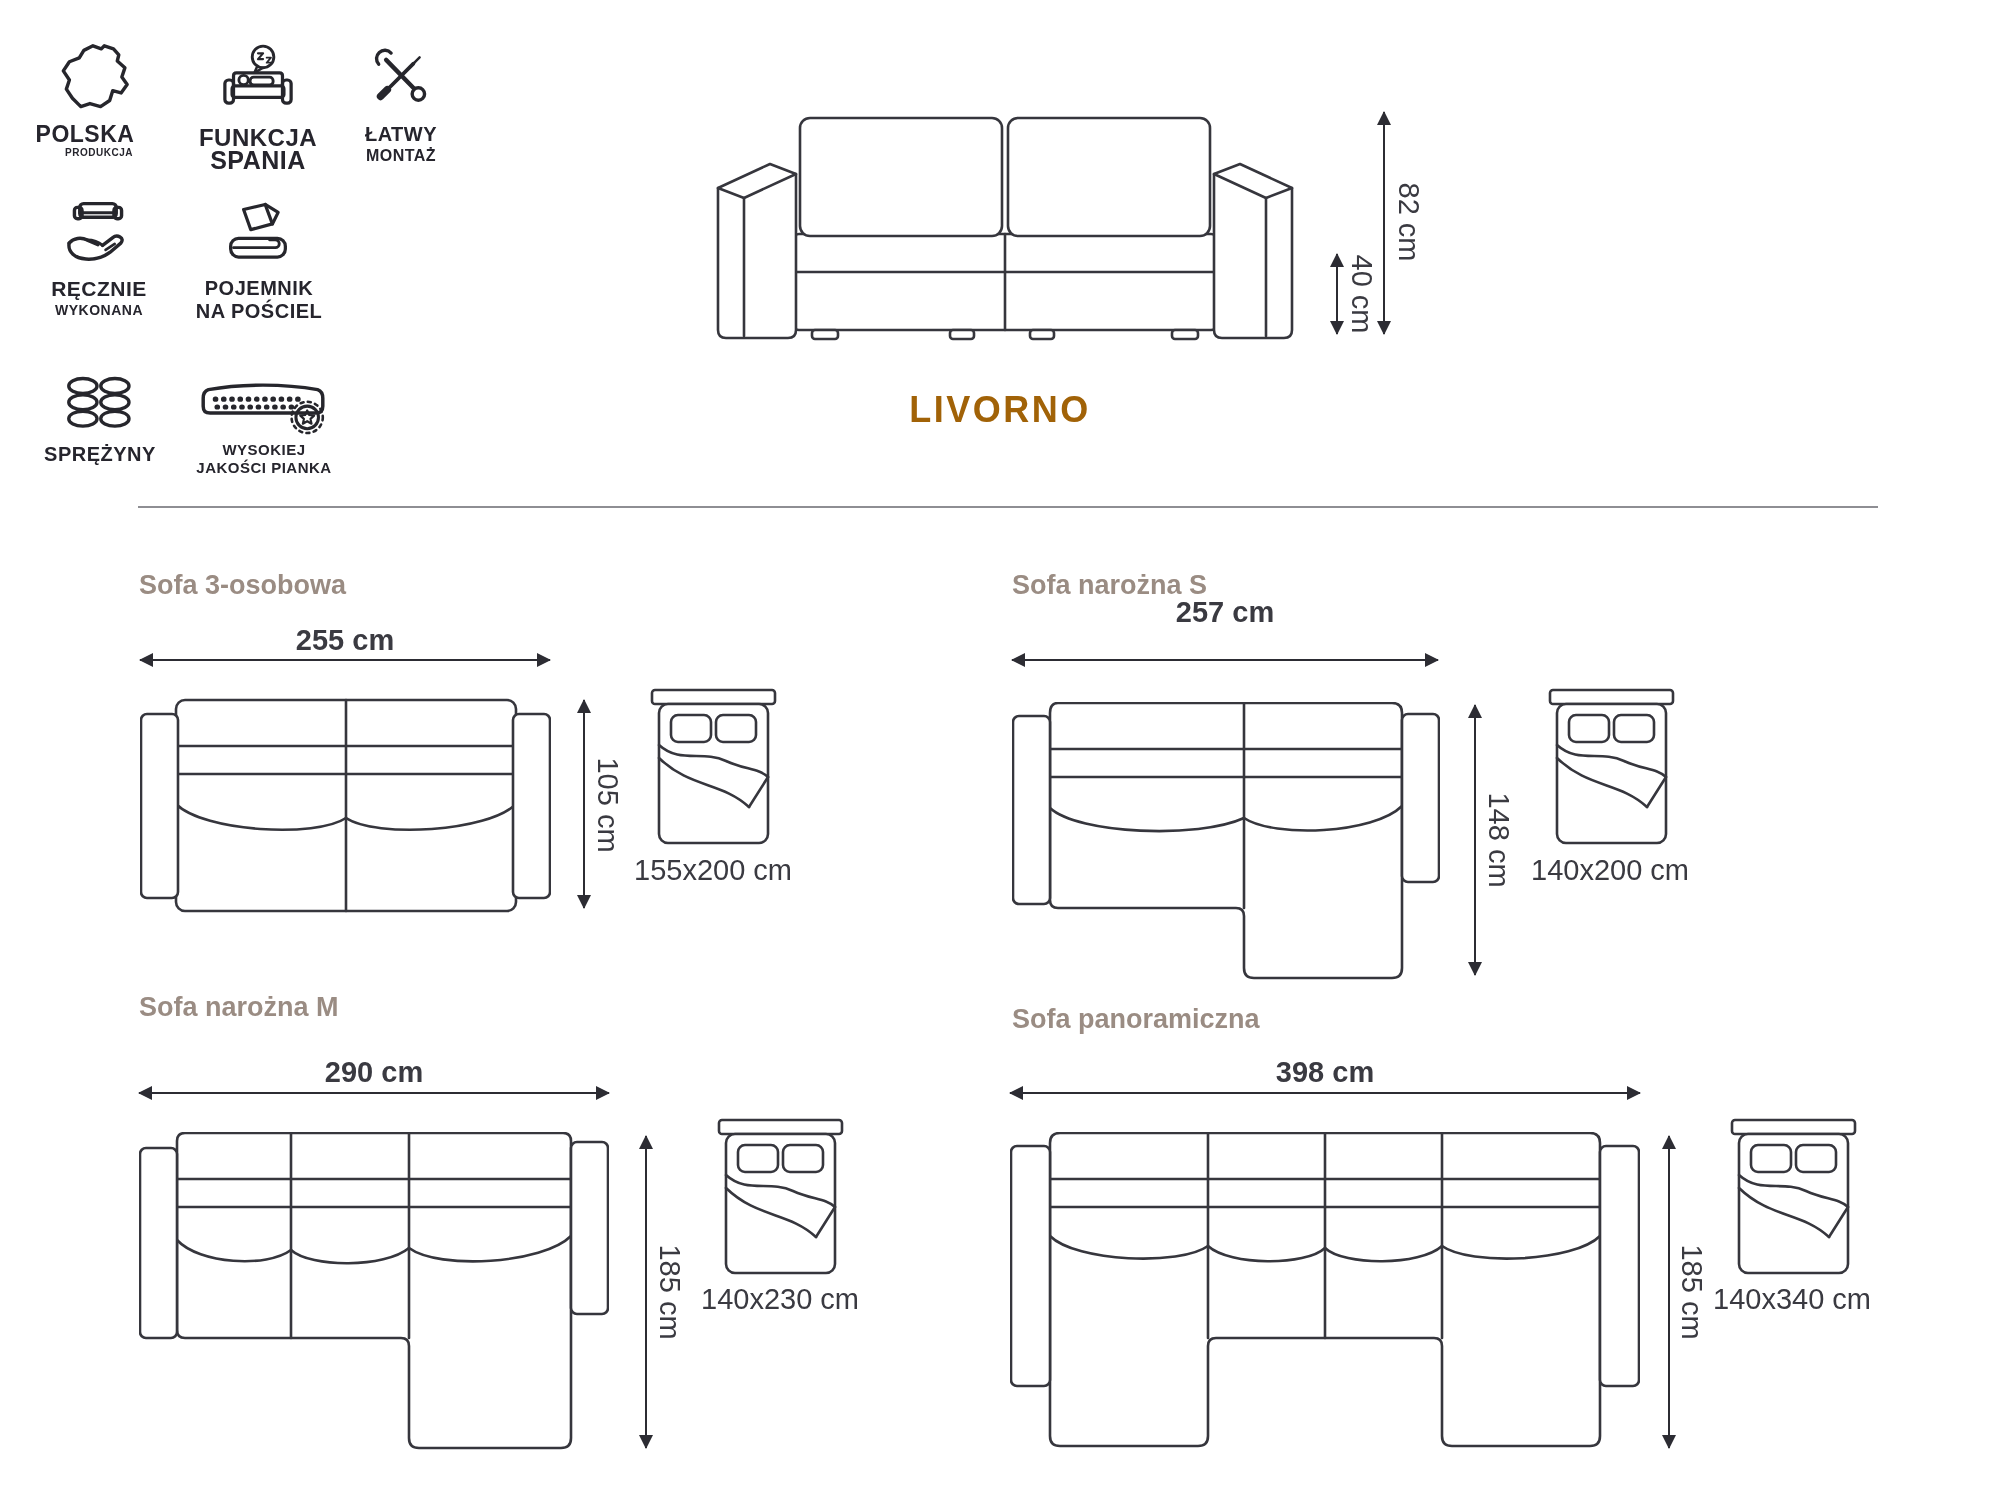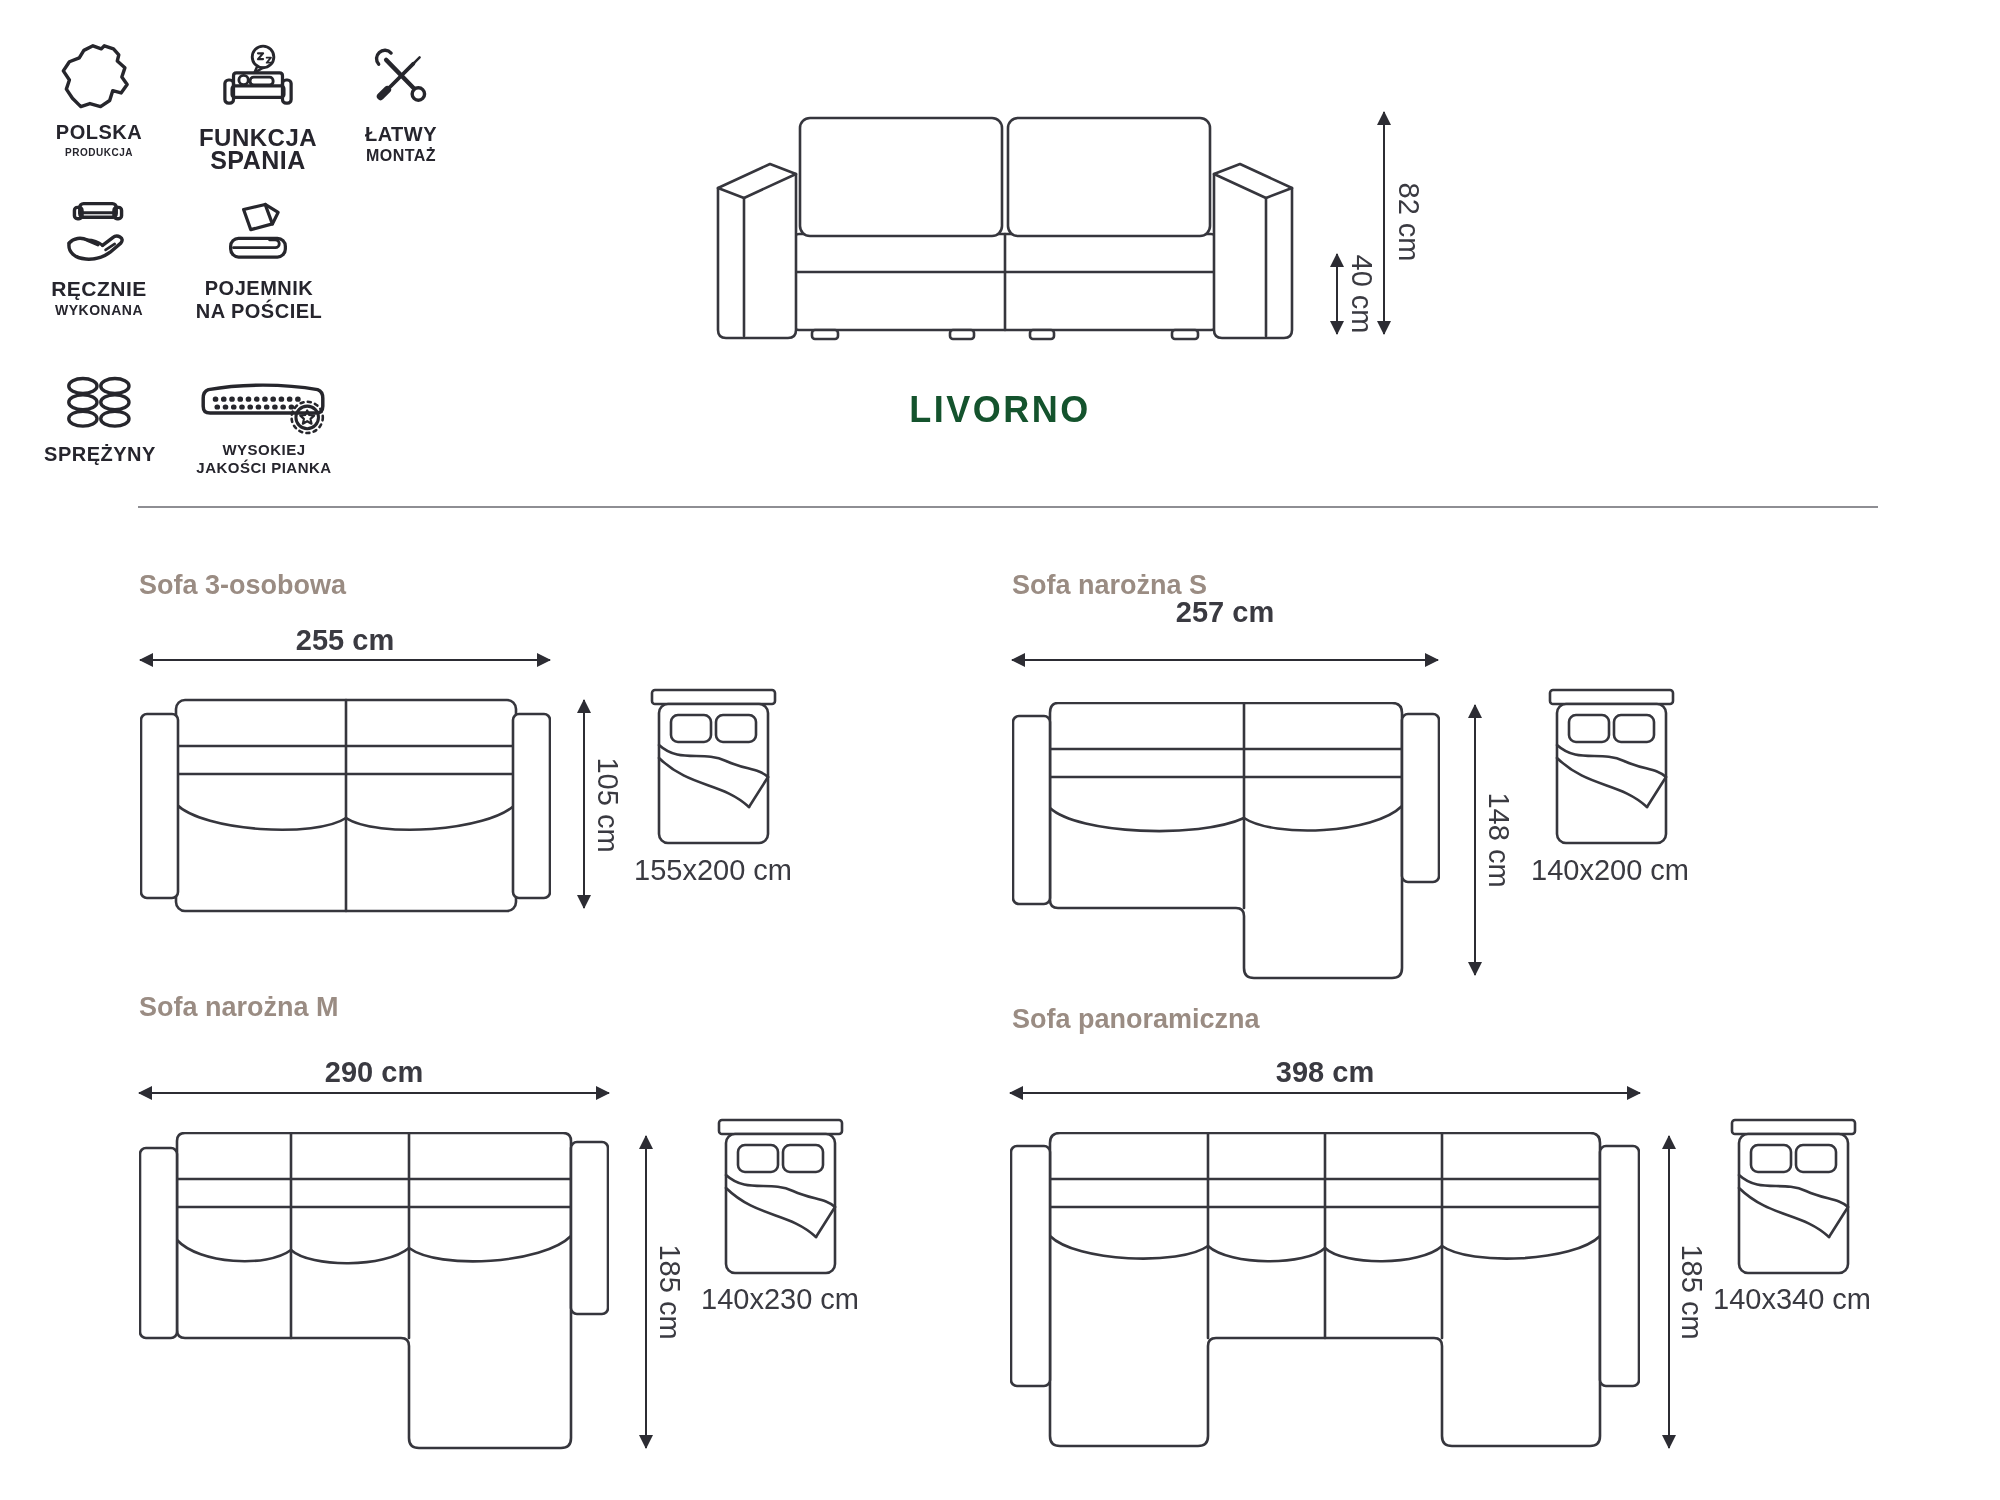--- a/index.html
+++ b/index.html
@@ -16,21 +16,21 @@
   .feat-big{position:absolute;transform:translateX(-50%);font-weight:700;letter-spacing:.5px;white-space:nowrap;}
   .feat-small{position:absolute;transform:translateX(-50%);font-weight:600;letter-spacing:.5px;white-space:nowrap;}
   .sectitle{position:absolute;font-size:27px;font-weight:700;color:#9a8c83;white-space:nowrap;}
   .dimlabel{position:absolute;font-size:29px;font-weight:700;color:#3a3a41;white-space:nowrap;
             transform:translate(-50%,-50%);}
   .vdimlabel{position:absolute;font-size:29px;font-weight:400;color:#3a3a41;white-space:nowrap;
             transform:translate(-50%,-50%) rotate(90deg);}
   .bedlabel{position:absolute;font-size:29px;font-weight:400;color:#3a3a41;white-space:nowrap;
             transform:translate(-50%,-50%);}
   .product-title{position:absolute;font-size:36px;font-weight:600;letter-spacing:2.5px;
-            transform:translate(-50%,-50%);color:#14532d;white-space:nowrap;}
+            transform:translate(-50%,-50%);color:#a16207;white-space:nowrap;}
   
   .harrow{position:absolute;height:2px;background:#2c2c33;}
   .harrow::before{content:"";position:absolute;left:-1px;top:-6px;width:0;height:0;
     border-top:7px solid transparent;border-bottom:7px solid transparent;border-right:14px solid #2c2c33;}
   .harrow::after{content:"";position:absolute;right:-1px;top:-6px;width:0;height:0;
     border-top:7px solid transparent;border-bottom:7px solid transparent;border-left:14px solid #2c2c33;}
   .varrow{position:absolute;width:2px;background:#2c2c33;}
   .varrow::before{content:"";position:absolute;top:-1px;left:-6px;width:0;height:0;
     border-left:7px solid transparent;border-right:7px solid transparent;border-bottom:14px solid #2c2c33;}
   .varrow::after{content:"";position:absolute;bottom:-1px;left:-6px;width:0;height:0;
@@ -42,21 +42,21 @@
   .logo div{font-size:35px;font-weight:800;line-height:42px;color:#18181f;letter-spacing:0;}
 </style>
 </head>
 <body>
 
 <div id="sheet">
 
   <svg class="abs icon" style="left:58px;top:42px" width="76" height="76" viewBox="0 0 100 100">
     <path stroke-width="4.5" d="M34,11 L46,5 L57,9 L61,5 L73,9 L80,17 L78,25 L88,34 L84,46 L91,56 L83,67 L72,64 L68,77 L56,85 L42,81 L30,85 L19,74 L11,62 L15,50 L7,38 L15,26 L28,21 Z"></path>
   </svg>
-  <div class="feat-big" style="left:99px;top:121px;font-size:20px">POLSKA</div>
+  <div class="feat-big" style="left:85px;top:121px;font-size:23px">POLSKA</div>
   <div class="feat-small" style="left:99px;top:147px;font-size:10px">PRODUKCJA</div>
 
   <svg class="abs icon" style="left:222px;top:44px" width="72" height="72" viewBox="0 0 100 100">
     <circle cx="57" cy="18" r="15" stroke-width="4"></circle>
     <path stroke-width="3.5" d="M49,31 L45,40 L57,33"></path>
     <path stroke-width="3" d="M50,13 h7 l-7,8 h7"></path>
     <path stroke-width="2.5" d="M62,19 h6 l-6,7 h6"></path>
     <path stroke-width="4.5" d="M16,58 V44 Q16,40 20,40 H80 Q84,40 84,44 V58"></path>
     <rect x="14" y="58" width="72" height="16" rx="4" stroke-width="4.5"></rect>
     <rect x="4" y="50" width="12" height="32" rx="5" stroke-width="4.5"></rect>

